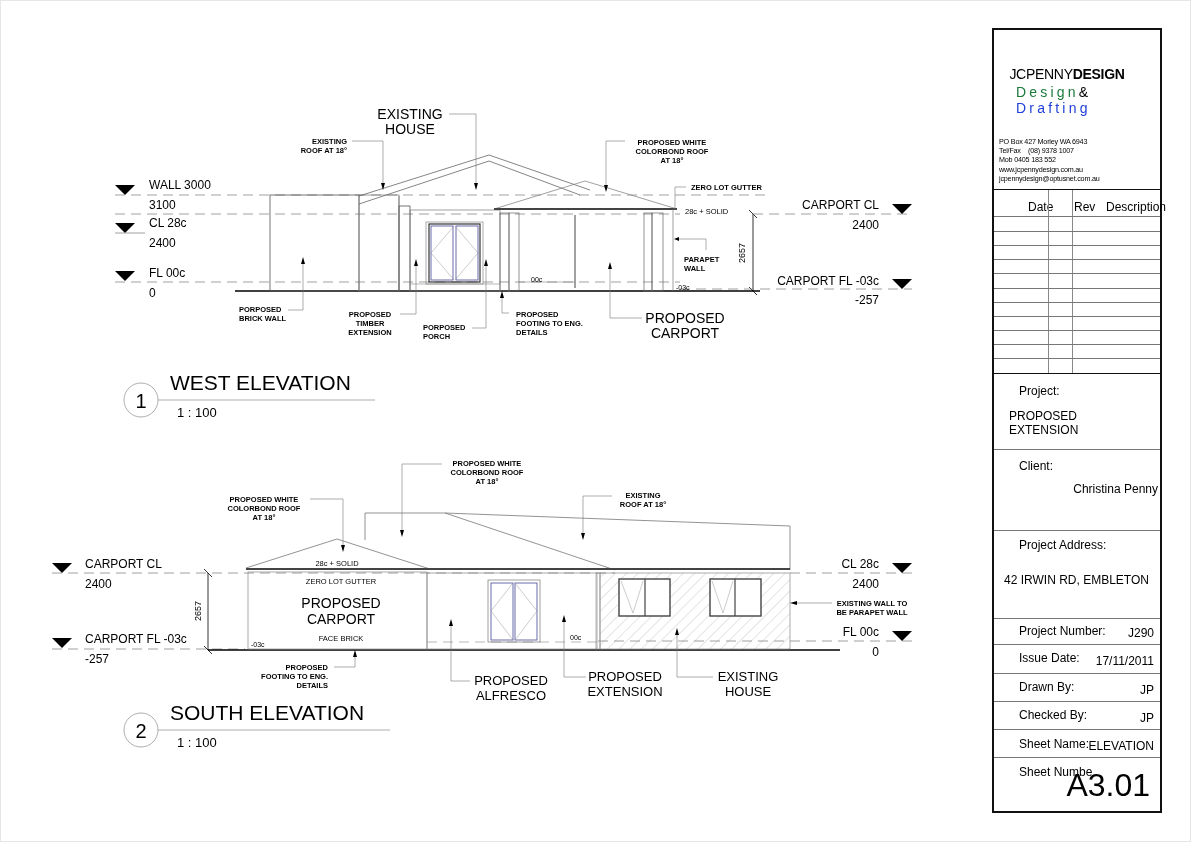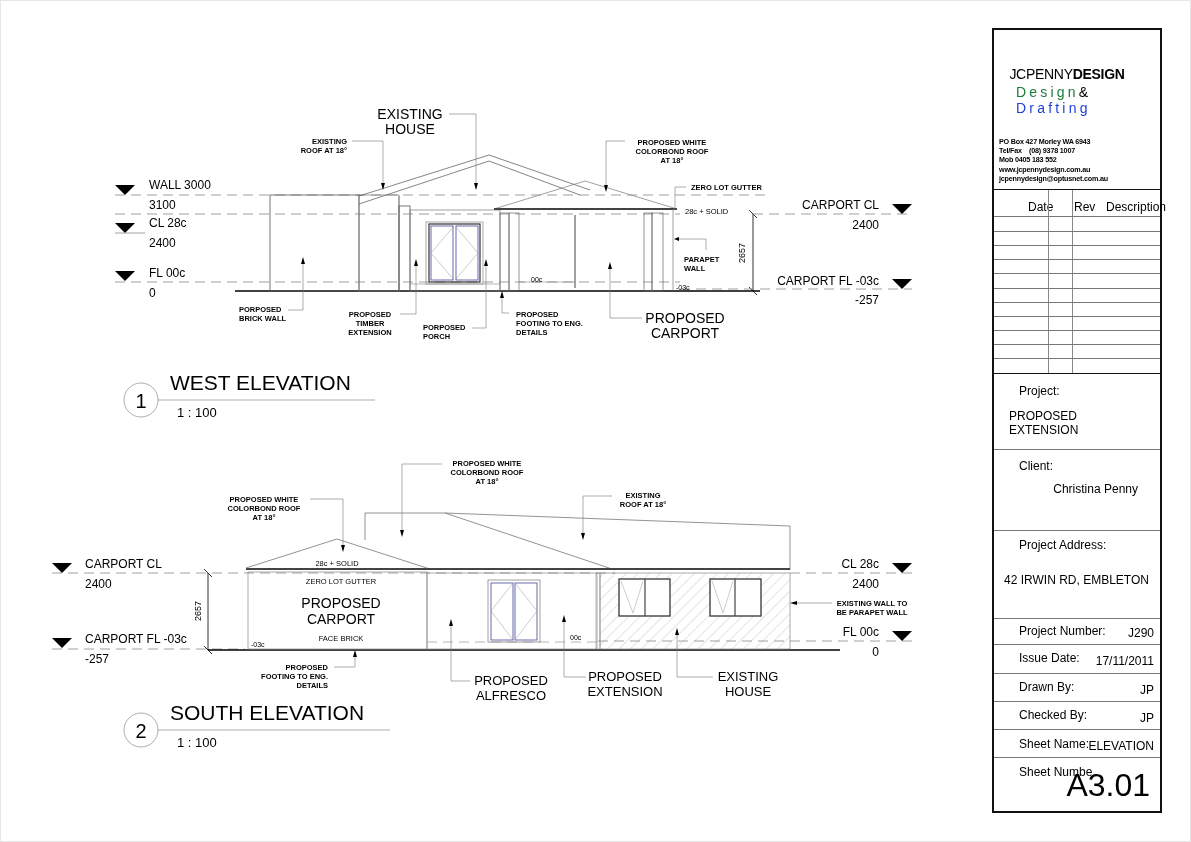--- a/index.html
+++ b/index.html
@@ -14,21 +14,21 @@
   .dim { font-size:9px; }
 
   
   .tb { position:absolute; left:992px; top:28px; width:170px; height:785px; border:2px solid #111; box-sizing:border-box; }
   .tb-line { position:absolute; left:0; width:166px; border-top:1px solid #777; }
   .tb-thick { position:absolute; left:0; width:166px; border-top:1.5px solid #111; }
   .logo { position:absolute; left:0; top:36px; width:146px; text-align:center; font-size:14px; letter-spacing:-0.3px; }
   .logo b { font-weight:bold; }
   .tagline { position:absolute; left:22px; top:54px; font-size:14px; letter-spacing:3.2px; }
   .tagline .g { color:#1a7a3a; } .tagline .b { color:#1f3fd8; } .tagline .k { color:#000; letter-spacing:1px; }
-  .contact { position:absolute; left:5px; top:107px; font-size:7.2px; line-height:9.2px; letter-spacing:-0.2px;font-weight:bold; }
+  .contact { position:absolute; left:5px; top:107px; font-size:7.2px; line-height:9.2px; letter-spacing:-0.2px; }
   .rev-hdr { position:absolute; top:170px; font-size:12px;margin-left:24px; }
   .vline { position:absolute; top:160px; height:183px; border-left:1px solid #888; }
   .lbl { position:absolute; left:5px; font-size:12px;margin-left:20px; }
   .val { position:absolute; font-size:12px; }
   .sheetnum { position:absolute; right:10px; top:737px; font-size:32px; }
 </style>
 </head>
 <body>
 
 <div class="page-edge"></div>
@@ -352,21 +352,21 @@
   </div>
 
   <div class="tb-thick" style="top:343px"></div>
 
   <div class="lbl" style="top:354px">Project:</div>
   <div class="val" style="left:15px;top:379px">PROPOSED</div>
   <div class="val" style="left:15px;top:393px">EXTENSION</div>
 
   <div class="tb-line" style="top:419px"></div>
   <div class="lbl" style="top:429px">Client:</div>
-  <div class="val" style="right:22px;top:452px">Christina Penny</div>
+  <div class="val" style="right:2px;top:452px">Christina Penny</div>
 
   <div class="tb-line" style="top:500px"></div>
   <div class="lbl" style="top:508px">Project Address:</div>
   <div class="val" style="left:10px;top:543px">42 IRWIN RD, EMBLETON</div>
 
   <div class="tb-line" style="top:588px"></div>
   <div class="lbl" style="top:594px">Project Number:</div>
   <div class="val" style="right:6px;top:596px">J290</div>
 
   <div class="tb-line" style="top:614px"></div>

